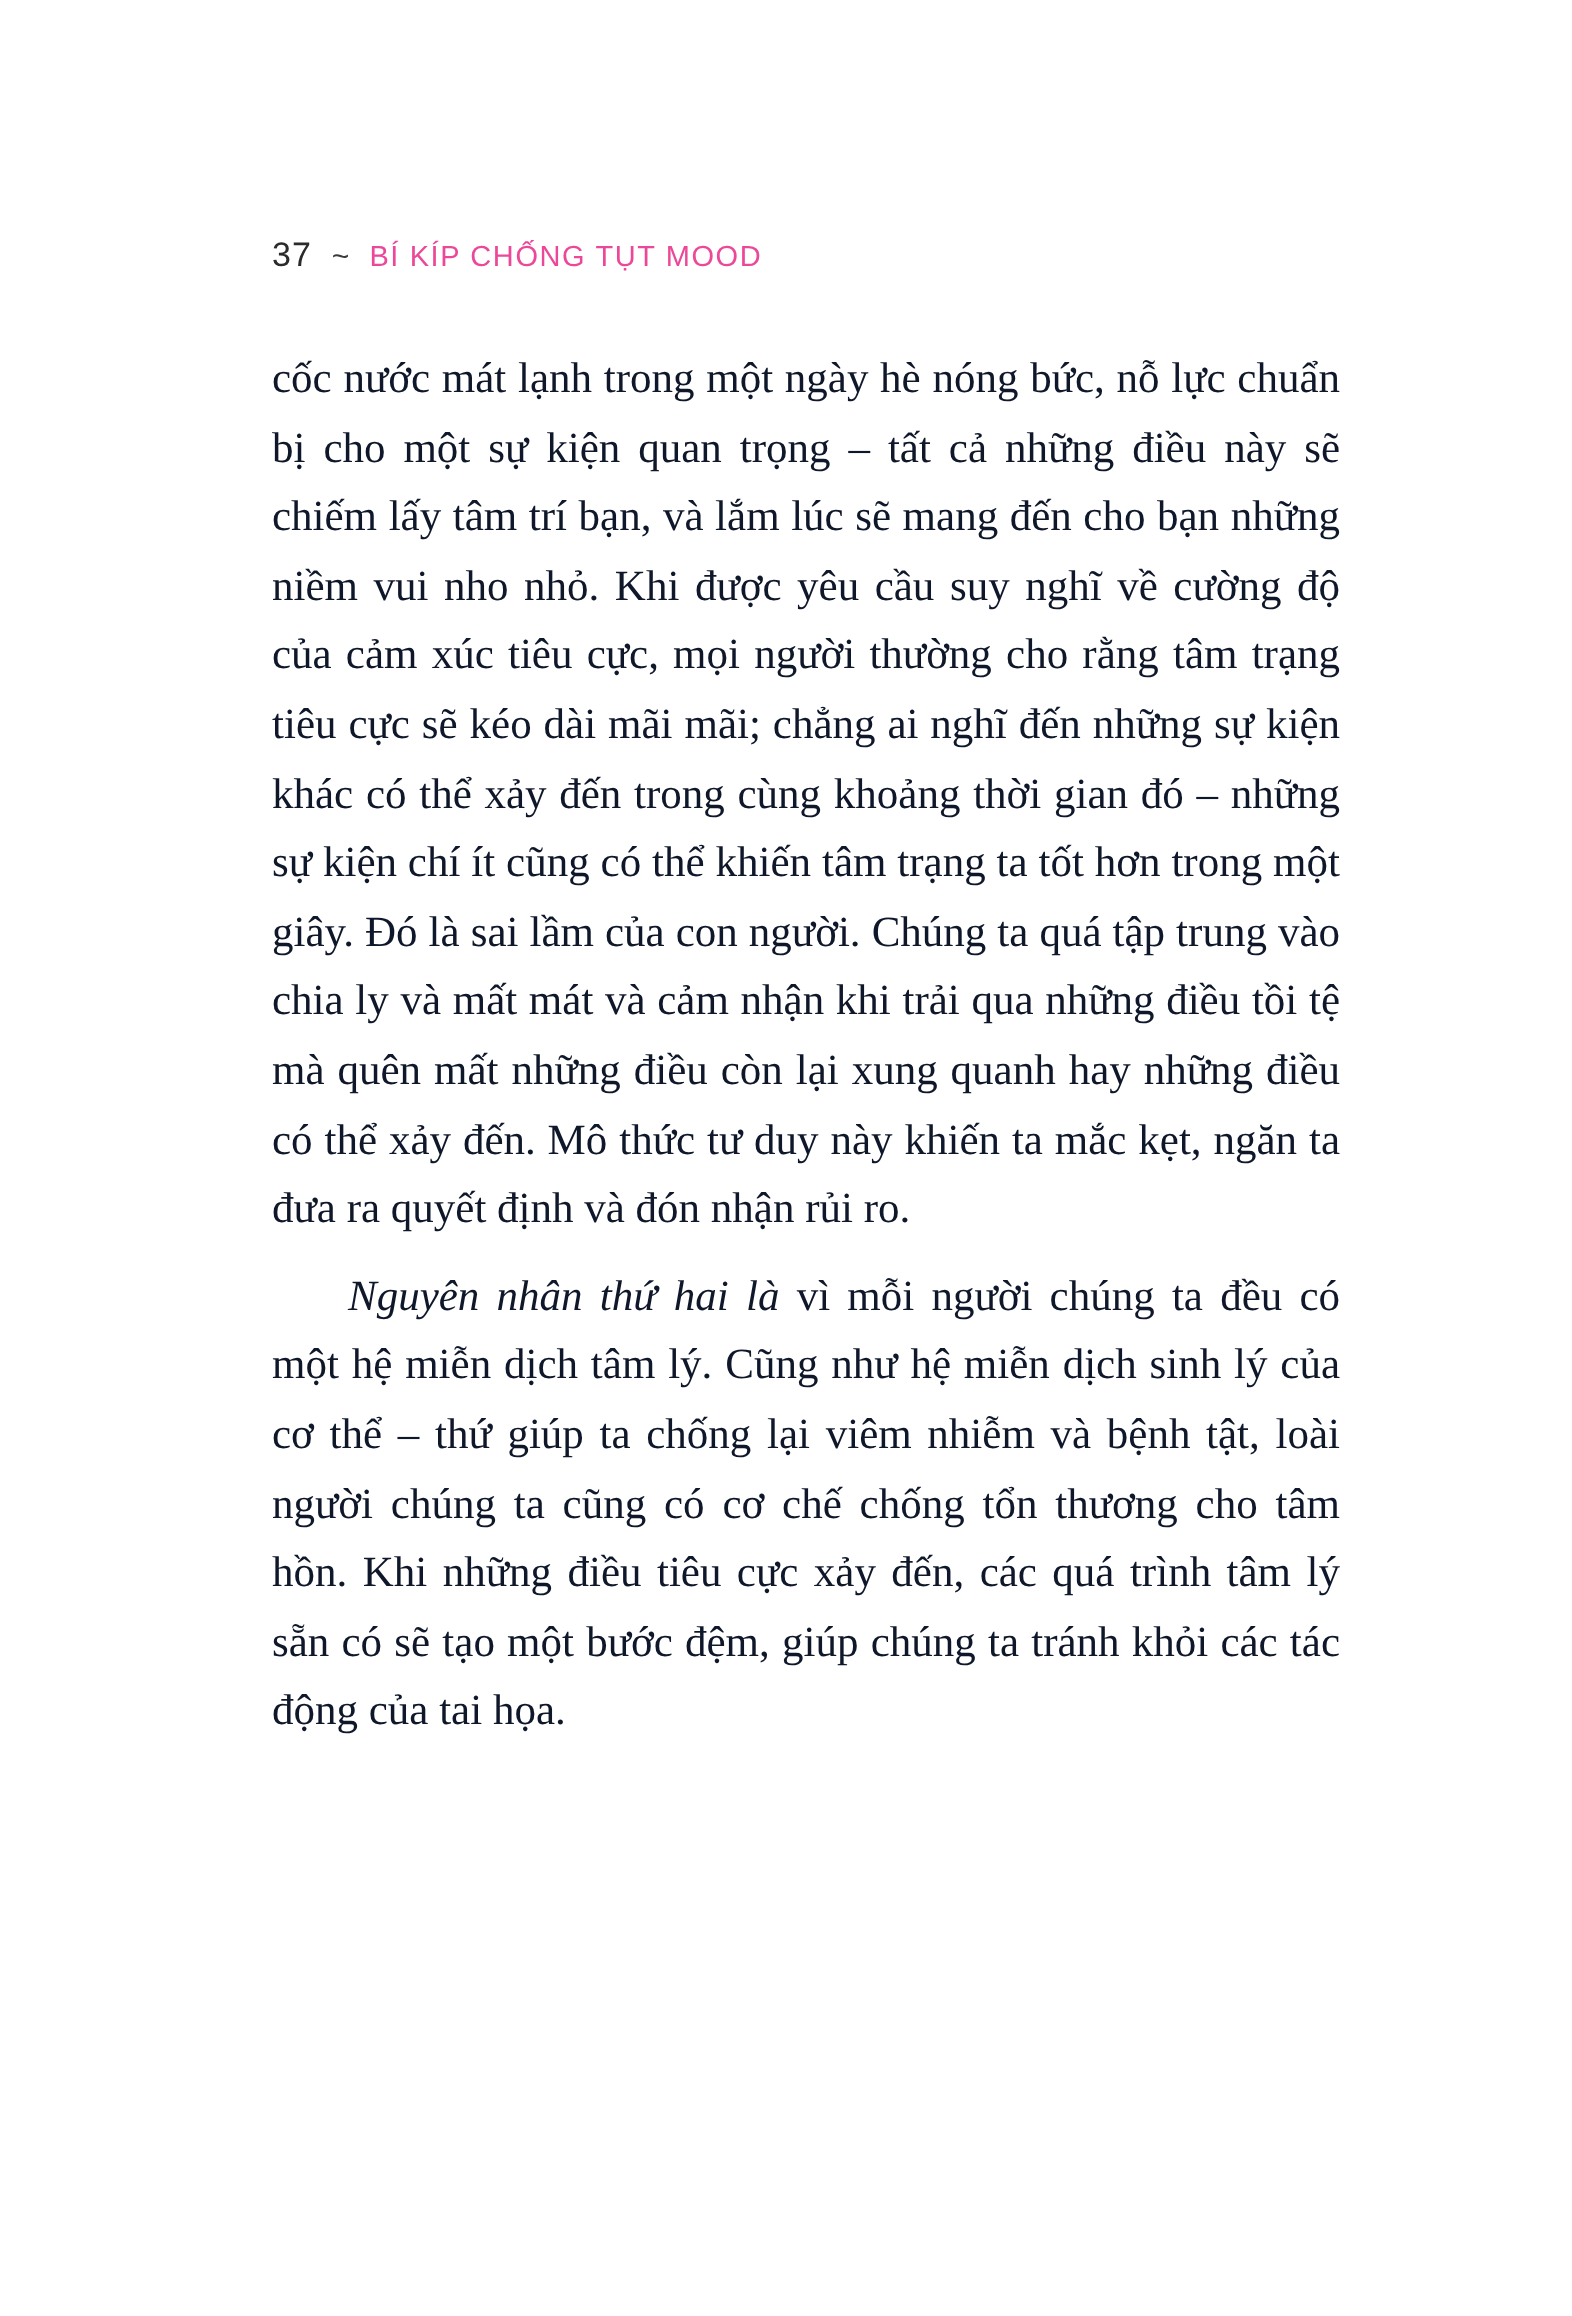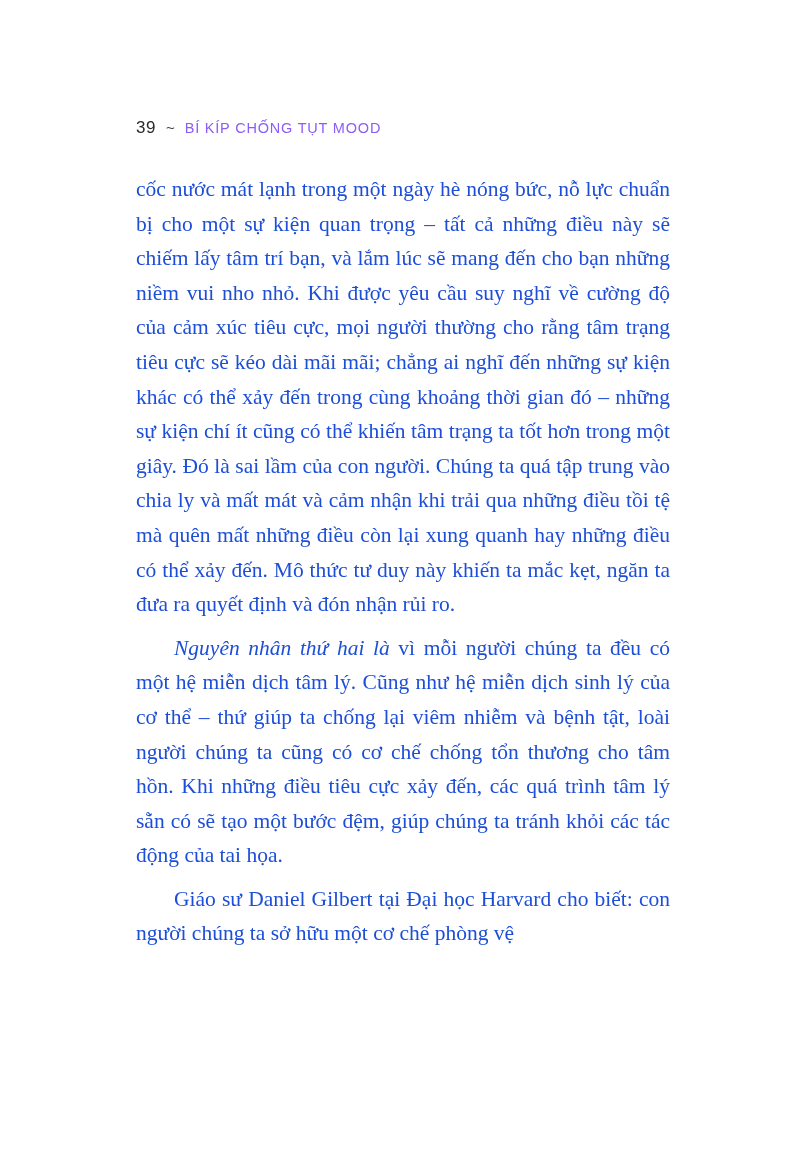--- a/index.html
+++ b/index.html
@@ -37,28 +37,28 @@
     margin-right: 10px;
   }
   .running-header .tilde {
     font-size: 15px;
     margin-right: 10px;
     color: #3a3a3a;
   }
   .running-header .book-title {
     font-size: 14.5px;
     letter-spacing: 0.8px;
-    color: #8b5cf6;
+    color: #ec4899;
   }
   
   .body-text {
     font-family: "Liberation Serif", "DejaVu Serif", serif;
     font-size: 21.5px;
     line-height: 34.6px;
-    color: #1d4ed8;
+    color: #0f172a;
     text-align: justify;
   }
   .body-text p {
     margin: 0;
     padding: 0;
   }
   .body-text p + p {
     margin-top: 9px;
   }
   .body-text p.indent {
@@ -67,25 +67,24 @@
   .body-text em {
   }
 </style>
 </head>
 <body>
 
 <div class="page">
   <div class="page-inner">
 
     <div class="running-header">
-      <span class="page-num">39</span>
+      <span class="page-num">37</span>
       <span class="tilde">~</span>
       <span class="book-title">BÍ KÍP CHỐNG TỤT MOOD</span>
     </div>
 
     <div class="body-text">
       <p class="no-indent">cốc nước mát lạnh trong một ngày hè nóng bức, nỗ lực chuẩn bị cho một sự kiện quan trọng – tất cả những điều này sẽ chiếm lấy tâm trí bạn, và lắm lúc sẽ mang đến cho bạn những niềm vui nho nhỏ. Khi được yêu cầu suy nghĩ về cường độ của cảm xúc tiêu cực, mọi người thường cho rằng tâm trạng tiêu cực sẽ kéo dài mãi mãi; chẳng ai nghĩ đến những sự kiện khác có thể xảy đến trong cùng khoảng thời gian đó – những sự kiện chí ít cũng có thể khiến tâm trạng ta tốt hơn trong một giây. Đó là sai lầm của con người. Chúng ta quá tập trung vào chia ly và mất mát và cảm nhận khi trải qua những điều tồi tệ mà quên mất những điều còn lại xung quanh hay những điều có thể xảy đến. Mô thức tư duy này khiến ta mắc kẹt, ngăn ta đưa ra quyết định và đón nhận rủi ro.</p>
       <p class="indent"><em>Nguyên nhân thứ hai là</em><span> vì mỗi người chúng ta đều có một hệ miễn dịch tâm lý. Cũng như hệ miễn dịch sinh lý của cơ thể – thứ giúp ta chống lại viêm nhiễm và bệnh tật, loài người chúng ta cũng có cơ chế chống tổn thương cho tâm hồn. Khi những điều tiêu cực xảy đến, các quá trình tâm lý sẵn có sẽ tạo một bước đệm, giúp chúng ta tránh khỏi các tác động của tai họa.</span></p>
-      <p class="indent">Giáo sư Daniel Gilbert tại Đại học Harvard cho biết: con người chúng ta sở hữu một cơ chế phòng vệ</p>
     </div>
 
   </div>
 </div>
 
 </body></html>

